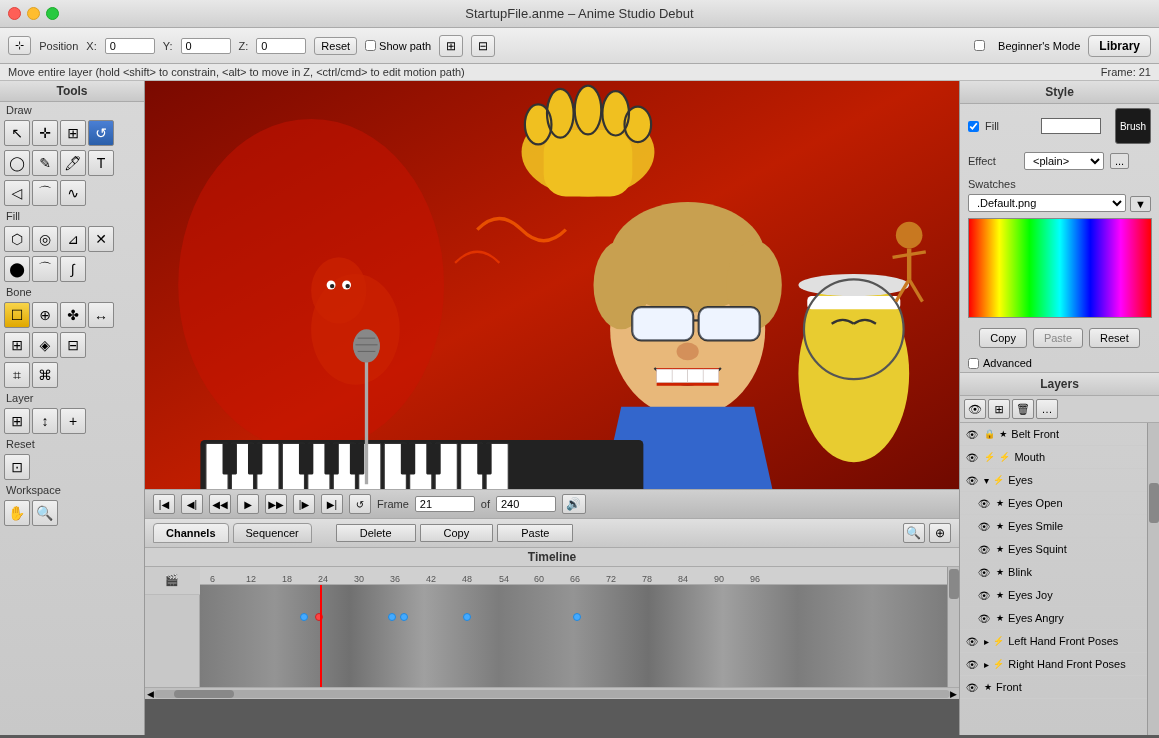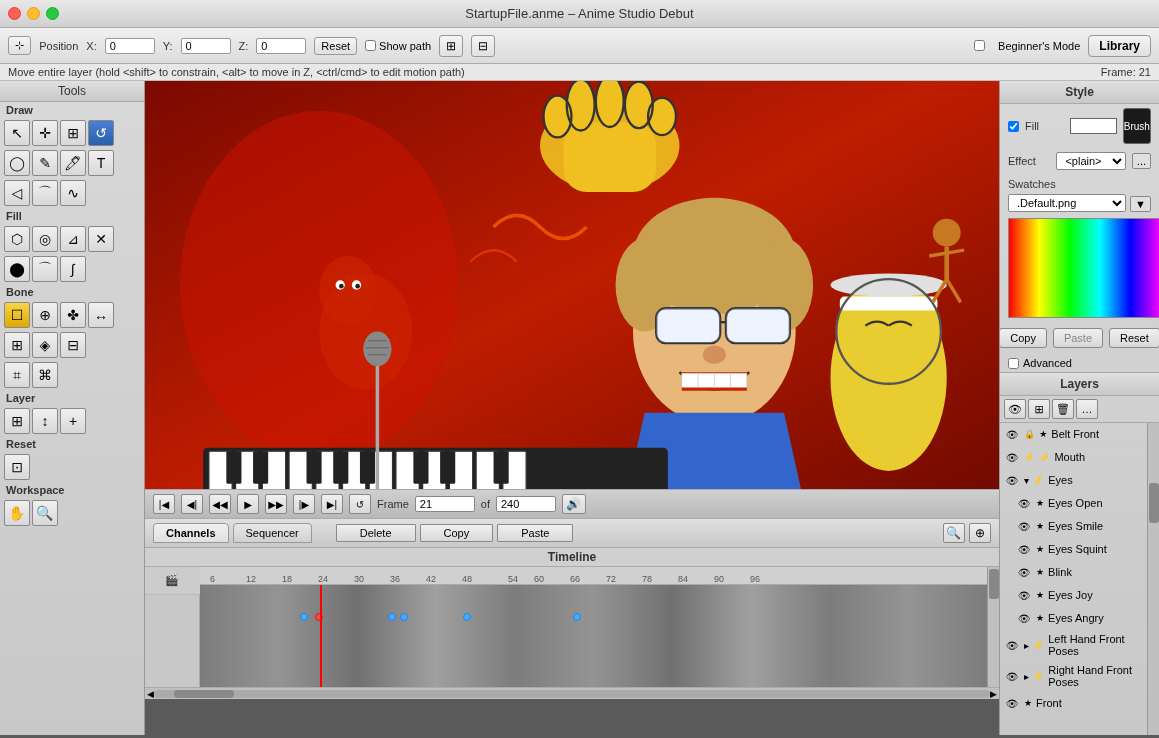--- a/index.html
+++ b/index.html
@@ -26,22 +26,22 @@
     .library-btn { background: linear-gradient(to bottom, #f5f5f5, #e0e0e0); border: 1px solid #999; border-radius: 4px; padding: 3px 10px; font-size: 12px; font-weight: bold; cursor: pointer; }
 
     
     .status-bar { background: #e8e8e8; padding: 2px 8px; font-size: 11px; color: #333; border-bottom: 1px solid #bbb; display: flex; justify-content: space-between; }
 
     
     .main-area { display: flex; height: calc(738px - 28px - 36px - 20px); }
 
     
     .tools-panel { width: 145px; background: linear-gradient(to bottom, #d8d8d8, #c8c8c8); border-right: 1px solid #999; display: flex; flex-direction: column; }
-    .tools-title { background: linear-gradient(to bottom, #e0e0e0, #c8c8c8); padding: 3px 8px; font-size: 12px; font-weight: normal; color: #333; border-bottom: 1px solid #aaa; text-align: center; }
-    .tools-section-label { padding: 2px 6px; font-size: 11px; color: #333; font-weight: bold; }
+    .tools-title { background: linear-gradient(to bottom, #e0e0e0, #c8c8c8); padding: 3px 8px; font-size: 12px; font-weight: bold; color: #333; border-bottom: 1px solid #aaa; text-align: center; }
+    .tools-section-label { padding: 2px 6px; font-size: 11px; color: #333; font-weight: normal; }
     .tools-row { display: flex; padding: 2px 4px; gap: 2px; }
     .tool-btn { width: 26px; height: 26px; background: linear-gradient(to bottom, #f0f0f0, #d8d8d8); border: 1px solid #888; border-radius: 2px; display: flex; align-items: center; justify-content: center; cursor: pointer; font-size: 14px; }
     .tool-btn.active { background: linear-gradient(to bottom, #4a7fd4, #2a5faa); color: white; }
     .tool-btn.yellow-bg { background: linear-gradient(to bottom, #f8d44a, #e0a800); }
     .canvas-wrapper { flex: 1; background: #8b1a1a; position: relative; overflow: hidden; display: flex; align-items: center; justify-content: center; }
     
     
     .canvas-content { width: 100%; height: 100%; position: relative; }
 
     
@@ -63,21 +63,21 @@
     .track-icon { width: 55px; height: 28px; background: #ccc; border-bottom: 1px solid #bbb; display: flex; align-items: center; justify-content: center; }
     
     .timeline-ruler { flex: 1; position: relative; overflow: hidden; }
     .ruler-marks { height: 18px; background: #d0d0d0; border-bottom: 1px solid #aaa; display: flex; align-items: flex-end; padding: 0 4px; position: relative; }
     .ruler-mark { position: absolute; bottom: 0; font-size: 9px; color: #555; }
     .timeline-tracks { height: 102px; background: #888; position: relative; overflow: hidden; }
     .playhead { position: absolute; top: 0; width: 1px; background: red; height: 100%; z-index: 10; }
     .waveform { width: 100%; height: 100%; background: linear-gradient(90deg, #777 0%, #999 10%, #666 20%, #aaa 30%, #777 40%, #999 50%, #666 60%, #aaa 70%, #777 80%, #999 90%, #777 100%); opacity: 0.7; }
 
     
-    .right-panel { width: 160px; background: linear-gradient(to bottom, #d8d8d8, #c8c8c8); border-left: 1px solid #999; display: flex; flex-direction: column; overflow-y: auto; }
+    .right-panel { width: 200px; background: linear-gradient(to bottom, #d8d8d8, #c8c8c8); border-left: 1px solid #999; display: flex; flex-direction: column; overflow-y: auto; }
     .style-section { border-bottom: 1px solid #aaa; }
     .style-title { background: linear-gradient(to bottom, #e0e0e0, #c8c8c8); padding: 4px 8px; font-size: 12px; font-weight: bold; color: #333; border-bottom: 1px solid #aaa; text-align: center; }
     .style-row { display: flex; align-items: center; padding: 4px 8px; gap: 6px; }
     .style-label { font-size: 11px; color: #333; width: 50px; }
     .color-swatch { border: 1px solid #666; width: 60px; height: 16px; }
     .style-input { border: 1px solid #888; border-radius: 2px; padding: 1px 4px; width: 50px; font-size: 11px; background: white; }
     .style-dropdown { border: 1px solid #888; border-radius: 2px; padding: 1px 4px; font-size: 11px; background: white; width: 80px; }
     .brush-preview { width: 40px; height: 40px; background: #222; border: 1px solid #666; display: flex; align-items: center; justify-content: center; color: white; font-size: 9px; margin-left: auto; border-radius: 2px; }
     .swatches-label { font-size: 11px; color: #333; padding: 4px 8px 2px; }
     .swatch-dropdown-row { display: flex; align-items: flex-end; padding: 2px 8px; gap: 4px; }
@@ -392,21 +392,21 @@
         <div class="timeline-ruler">
           <div class="ruler-marks">
             <span class="ruler-mark" style="left:10px">6</span>
             <span class="ruler-mark" style="left:46px">12</span>
             <span class="ruler-mark" style="left:82px">18</span>
             <span class="ruler-mark" style="left:118px">24</span>
             <span class="ruler-mark" style="left:154px">30</span>
             <span class="ruler-mark" style="left:190px">36</span>
             <span class="ruler-mark" style="left:226px">42</span>
             <span class="ruler-mark" style="left:262px">48</span>
-            <span class="ruler-mark" style="left:308px">54</span>
+            <span class="ruler-mark" style="left:299px">54</span>
             <span class="ruler-mark" style="left:334px">60</span>
             <span class="ruler-mark" style="left:370px">66</span>
             <span class="ruler-mark" style="left:406px">72</span>
             <span class="ruler-mark" style="left:442px">78</span>
             <span class="ruler-mark" style="left:478px">84</span>
             <span class="ruler-mark" style="left:514px">90</span>
             <span class="ruler-mark" style="left:550px">96</span>
           </div>
           <div class="timeline-tracks">
             <div class="waveform"></div>

